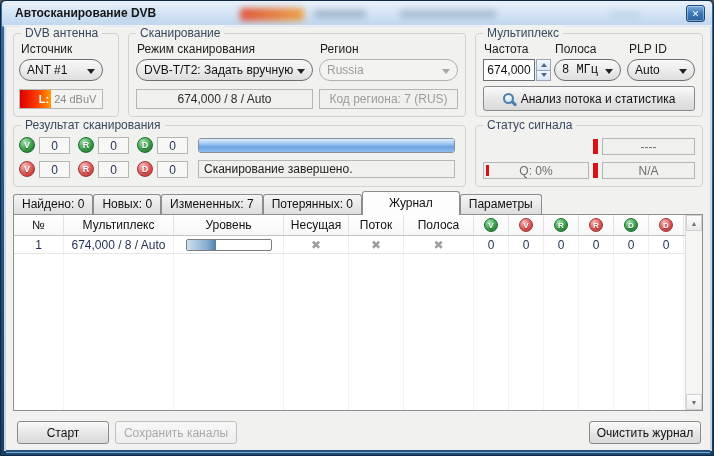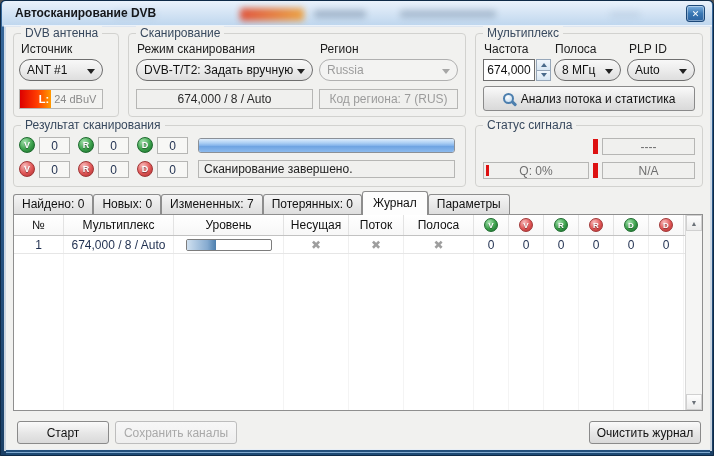--- a/index.html
+++ b/index.html
@@ -40,21 +40,21 @@
   .combo { position:absolute; height:22px; border:1px solid #6e6e6e; border-radius:11px; padding:0 16px 0 7px;
            background:linear-gradient(180deg,#f8f8f8,#ececec 50%,#dedede); font-size:12px; color:#111;
            display:flex; align-items:center; cursor:pointer; }
   .combo .arr { position:absolute; right:7px; top:9px; width:0; height:0;
            border-left:4px solid transparent; border-right:4px solid transparent; border-top:5px solid #222; }
   .combo.disabled { border-color:#b0b0b0; background:#f3f3f2; color:#9c9c9c; cursor:default; }
   .combo.disabled .arr { border-top-color:#a6a6a6; }
   #cb-source{left:18px; top:58px; width:84px;}
   #cb-mode{left:135px; top:58px; width:177px;}
   #cb-region{left:318px; top:58px; width:139px;}
-  #cb-band{left:553px; top:58px; width:67px;}
+  #cb-band{left:553px; top:58px; width:67px;font-family:Liberation Mono, monospace;}
   #cb-plp{left:626px; top:58px; width:68px;}
   .rofield { position:absolute; border:1px solid #b6b6b4; background:#f0f0ee; font-size:12px; color:#5c5c5c;
              display:flex; align-items:center; justify-content:center; }
   .rofield.dim { color:#9c9c9c; }
   #fld-muxinfo{left:135px; top:88px; width:177px; height:20px; color:#2b2b2b;}
   #fld-regioncode{left:318px; top:88px; width:139px; height:20px;}
   
   #in-freq { position:absolute; left:482px; top:58px; width:52px; height:22px; border:1px solid #6e6e6e; background:#fff;
              font-size:12px; display:flex; align-items:center; justify-content:center; color:#111; }
   .spin { position:absolute; left:535px; top:58px; width:15px; height:22px; display:flex; flex-direction:column; }
@@ -100,21 +100,21 @@
   .sig-accent { position:absolute; left:2px; top:2px; width:3px; height:11px; background:#dd1111; }
   .redbar { position:absolute; width:5px; height:15px; background:#dd1111; }
   #fld-snr{left:482px; top:137px; width:106px;} #bar-snr{left:592px; top:138px;}
   #fld-snr2{left:601px; top:137px; width:93px;}
   #fld-q{left:482px; top:161px; width:106px;} #bar-q{left:592px; top:162px;}
   #fld-q2{left:601px; top:161px; width:93px;}
   
   #tabs { position:absolute; left:12px; top:190px; height:23px; display:flex; align-items:flex-end; gap:0; z-index:5; }
   .tab { height:20px; line-height:19px; padding:0 8px; font-size:12px; color:#111; border:1px solid #8d8d8d;
          border-bottom:none; border-radius:3px 3px 0 0; background:linear-gradient(180deg,#f5f5f5,#dedede); cursor:pointer; }
-  .tab.active { height:24px; line-height:23px; margin-bottom:-1px; background:#fdfdfd; padding:0 10px; }
+  .tab.active { height:24px; line-height:23px; margin-bottom:-1px; background:#fdfdfd; padding:0 26px; }
   
   #panel { position:absolute; left:12px; top:213px; width:690px; height:197px; border:1px solid #8f8f8f; background:#fff; overflow:hidden; }
   #grid { position:absolute; left:0; top:0; right:17px; bottom:0; overflow:hidden; }
   .trow { display:flex; height:18px; }
   .thead { height:21px; border-bottom:1px solid #c2c2c2; background:linear-gradient(180deg,#ffffff,#f7f7f7); }
   .tc { display:flex; align-items:center; justify-content:center; font-size:12px; color:#1a1a1a;
         border-right:1px solid #e3e3e3; height:100%; overflow:hidden; }
   .thead .tc { color:#111; }
   .trow.data { border-bottom:1px solid #e6e6e6; }
   .trow.data .tc { border-right:1px solid #efefef; color:#1f2f4f; }

